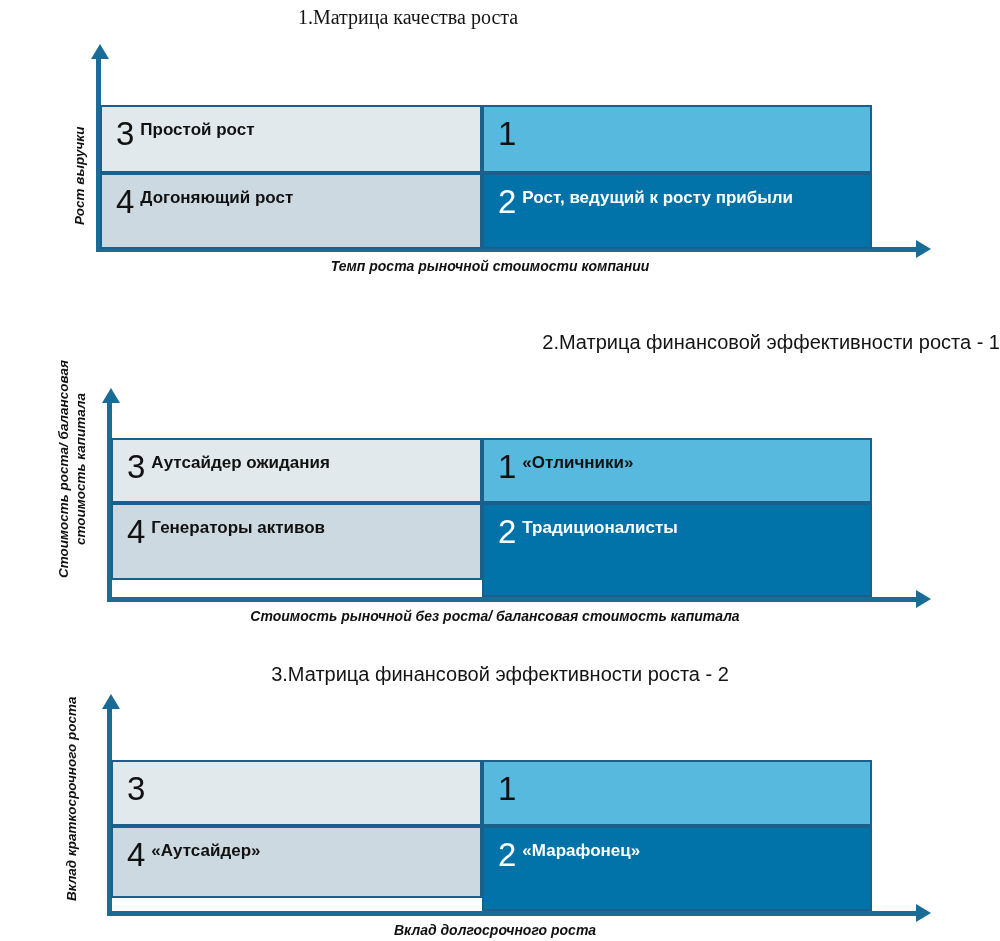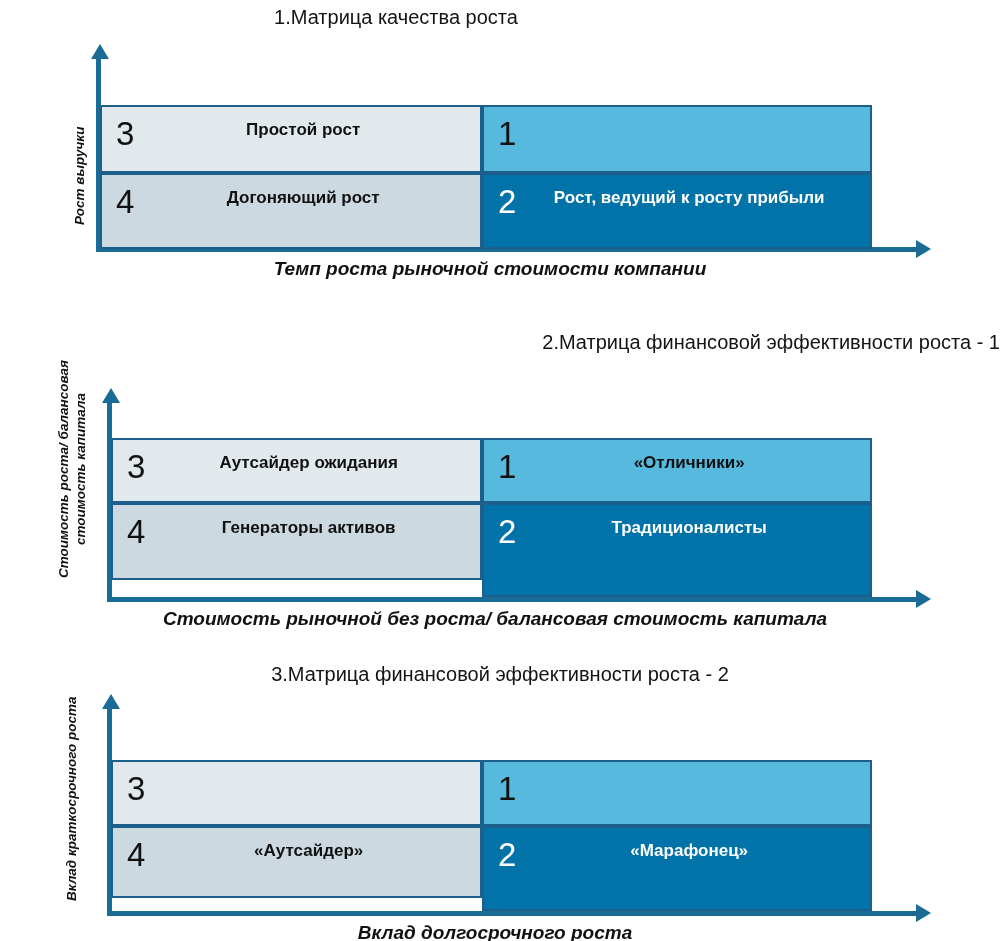--- a/index.html
+++ b/index.html
@@ -61,21 +61,21 @@
     width: 0;
     height: 0;
     border-top: 9px solid transparent;
     border-bottom: 9px solid transparent;
     border-left: 15px solid #1a6b96;
   }
 
   .axis-label-x {
     position: absolute;
     text-align: center;
-    font-size: 19px;
+    font-size: 14px;
     font-weight: bold;
     font-style: italic;
     color: #111111;
     white-space: nowrap;
   }
   .axis-label-y {
     position: absolute;
     font-size: 13.5px;
     font-weight: bold;
     font-style: italic;
@@ -99,21 +99,21 @@
   .cell .num {
     font-size: 33px;
     font-weight: 400;
     line-height: 1;
     flex: 0 0 auto;
     margin-left: 14px;
     margin-right: 6px;
   }
   .cell .cap {
     flex: 1 1 auto;
-    text-align: center;
+    text-align: left;
     font-size: 17px;
     font-weight: bold;
     line-height: 1.15;
     padding-right: 14px;
     padding-top: 3px;
   }
 
   .c-q3 { background: #e2e9ec; }
   .c-q4 { background: #cdd9e1; }
   .c-q1 { background: #56b9dd; }
@@ -121,21 +121,21 @@
 
   .c-q3 .num, .c-q3 .cap,
   .c-q4 .num, .c-q4 .cap,
   .c-q1 .num, .c-q1 .cap { color: #111111; }
   .c-q2 .num, .c-q2 .cap { color: #ffffff; }
 </style>
 </head>
 <body>
 
 <div class="matrix-block" style="top:0px;height:300px;">
-  <div class="matrix-title" style="position:absolute;top:6px;left:0;width:792px;">1.Матрица качества роста</div>
+  <div class="matrix-title" style="position:absolute;top:6px;left:12px;width:792px;font-family:Liberation Serif, serif;">1.Матрица качества роста</div>
 
   <div class="plot">
     <div class="axis-y" style="left:96px;top:58px;height:192px;"></div>
     <div class="axis-y-head" style="left:91px;top:44px;"></div>
 
     <div class="axis-x" style="left:96px;top:247px;width:820px;"></div>
     <div class="axis-x-head" style="left:916px;top:240px;"></div>
 
     <div class="axis-label-y" style="left:72px;top:106px;height:140px;">Рост выручки</div>
     <div class="axis-label-x" style="left:100px;top:258px;width:780px;">Темп роста рыночной стоимости компании</div>

